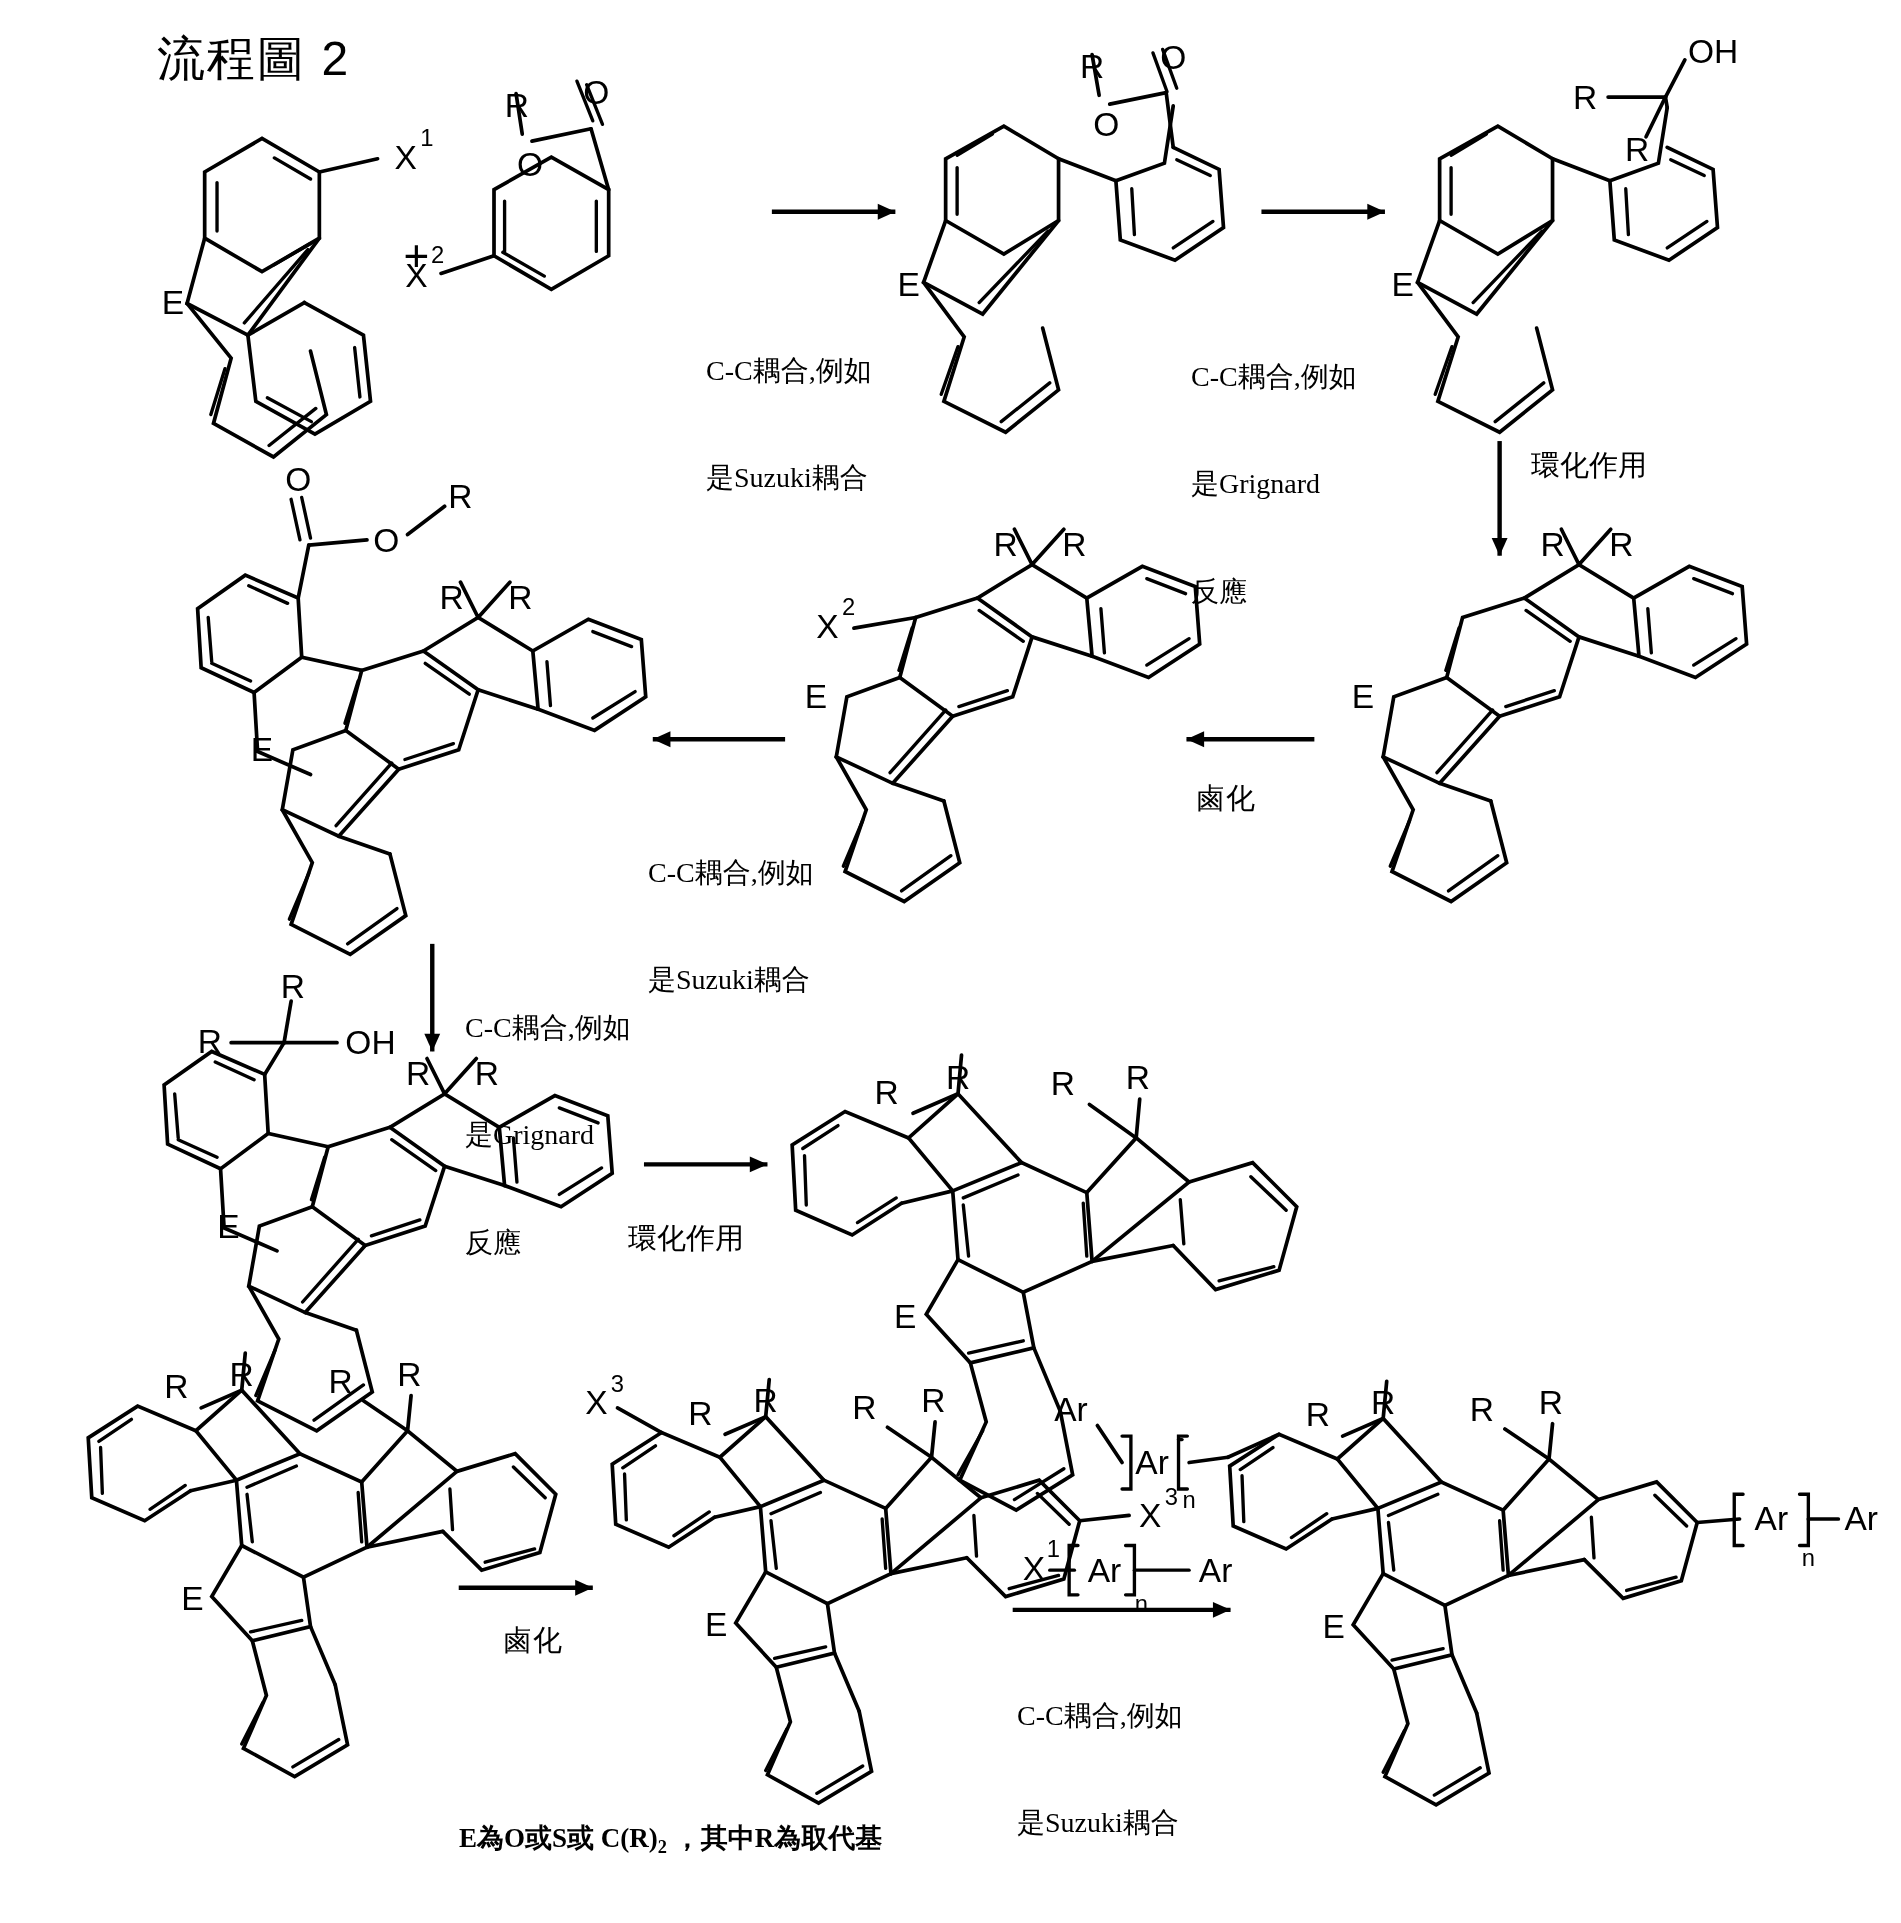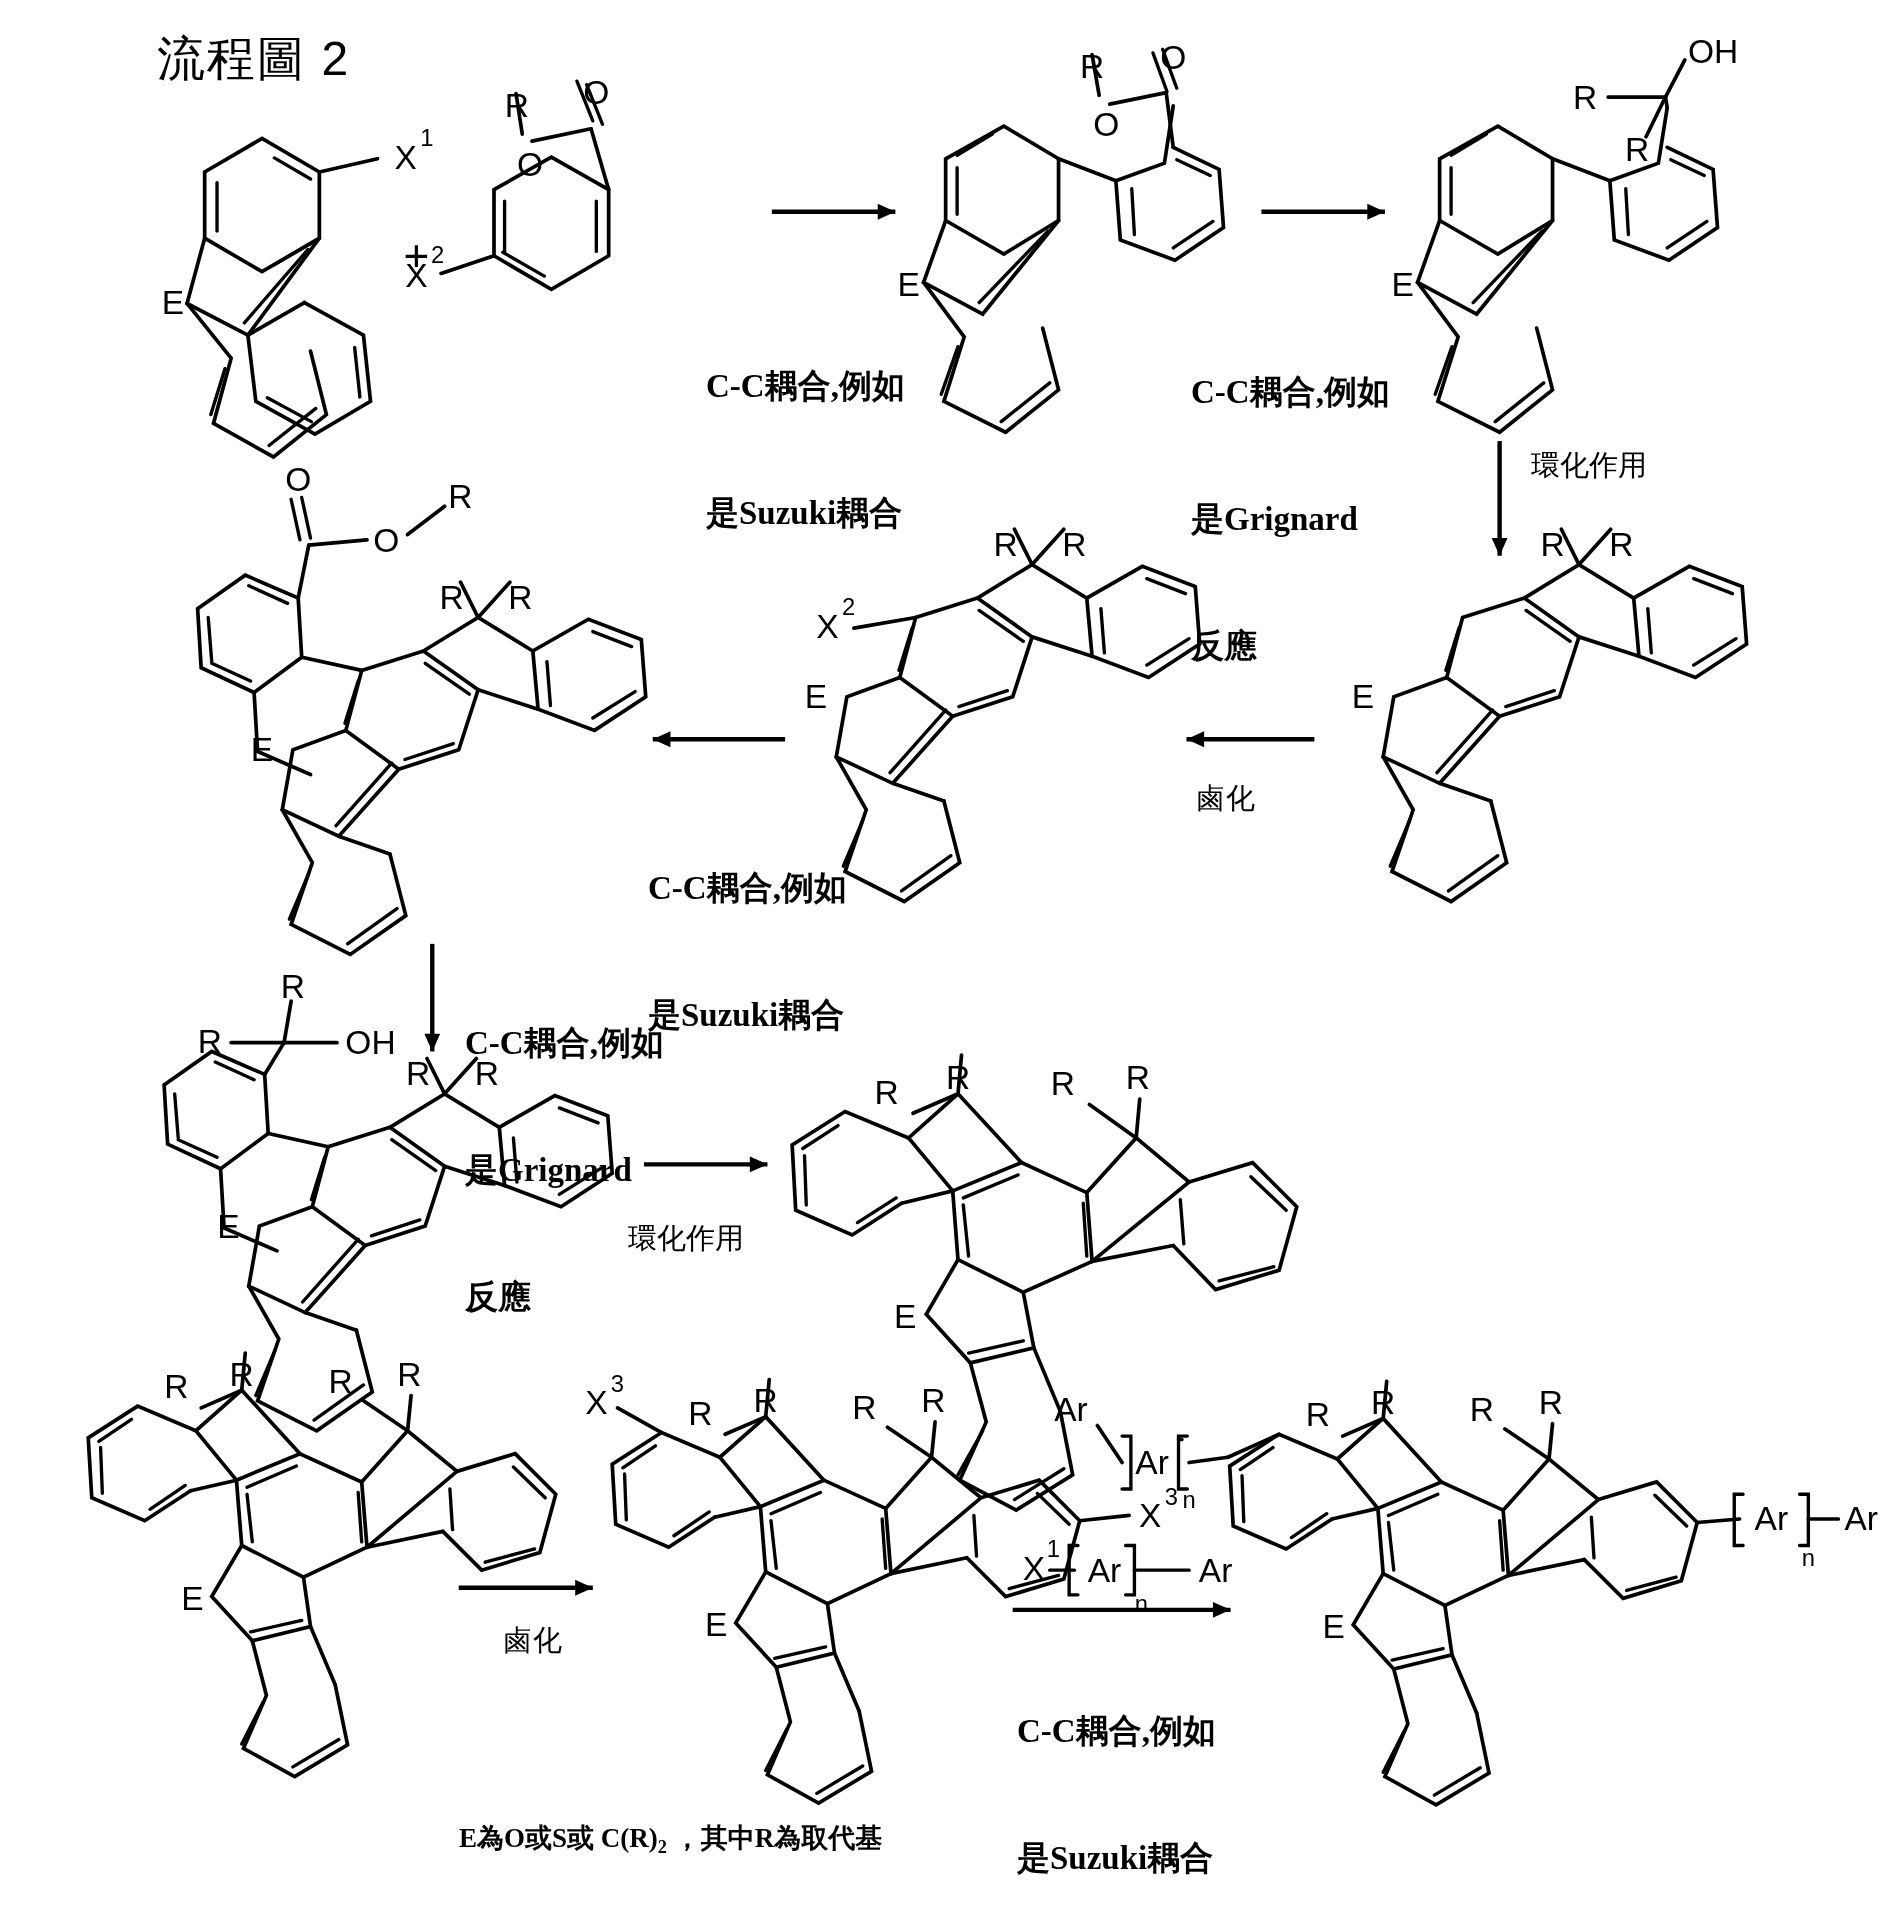--- a/index.html
+++ b/index.html
@@ -4,21 +4,21 @@
 <style>
   html,body{margin:0;padding:0;background:#fff;}
   body{width:1901px;height:1923px;position:relative;
        font-family:"Liberation Serif",serif;color:#000;}
   #stage{position:relative;width:1901px;height:1923px;overflow:hidden;}
 
   .ttl{position:absolute;left:157px;top:26.5px;font-size:48px;
        font-family:"Liberation Sans",sans-serif;font-weight:400;letter-spacing:1.8px;}
 
   .lbl{position:absolute;font-family:"Liberation Serif",serif;
-       font-weight:bold;font-size:33px;line-height:1.28;white-space:pre;}
+       font-weight:normal;font-size:28px;line-height:1.28;white-space:pre;}
   .lbl.sans{font-family:"Liberation Sans",sans-serif;font-weight:400;text-align:right;}
 
   .legend{position:absolute;left:459px;top:1742px;font-size:27px;
           font-weight:bold;line-height:1.42;white-space:pre;}
   .legend sub{font-size:.68em;}
 
   svg{position:absolute;left:0;top:0;width:1901px;height:1923px;
       pointer-events:none;overflow:visible;}
   .bond{stroke:#000;stroke-width:4.2;fill:none;stroke-linecap:round;}
   .bond2{stroke:#000;stroke-width:3.8;fill:none;stroke-linecap:round;}

